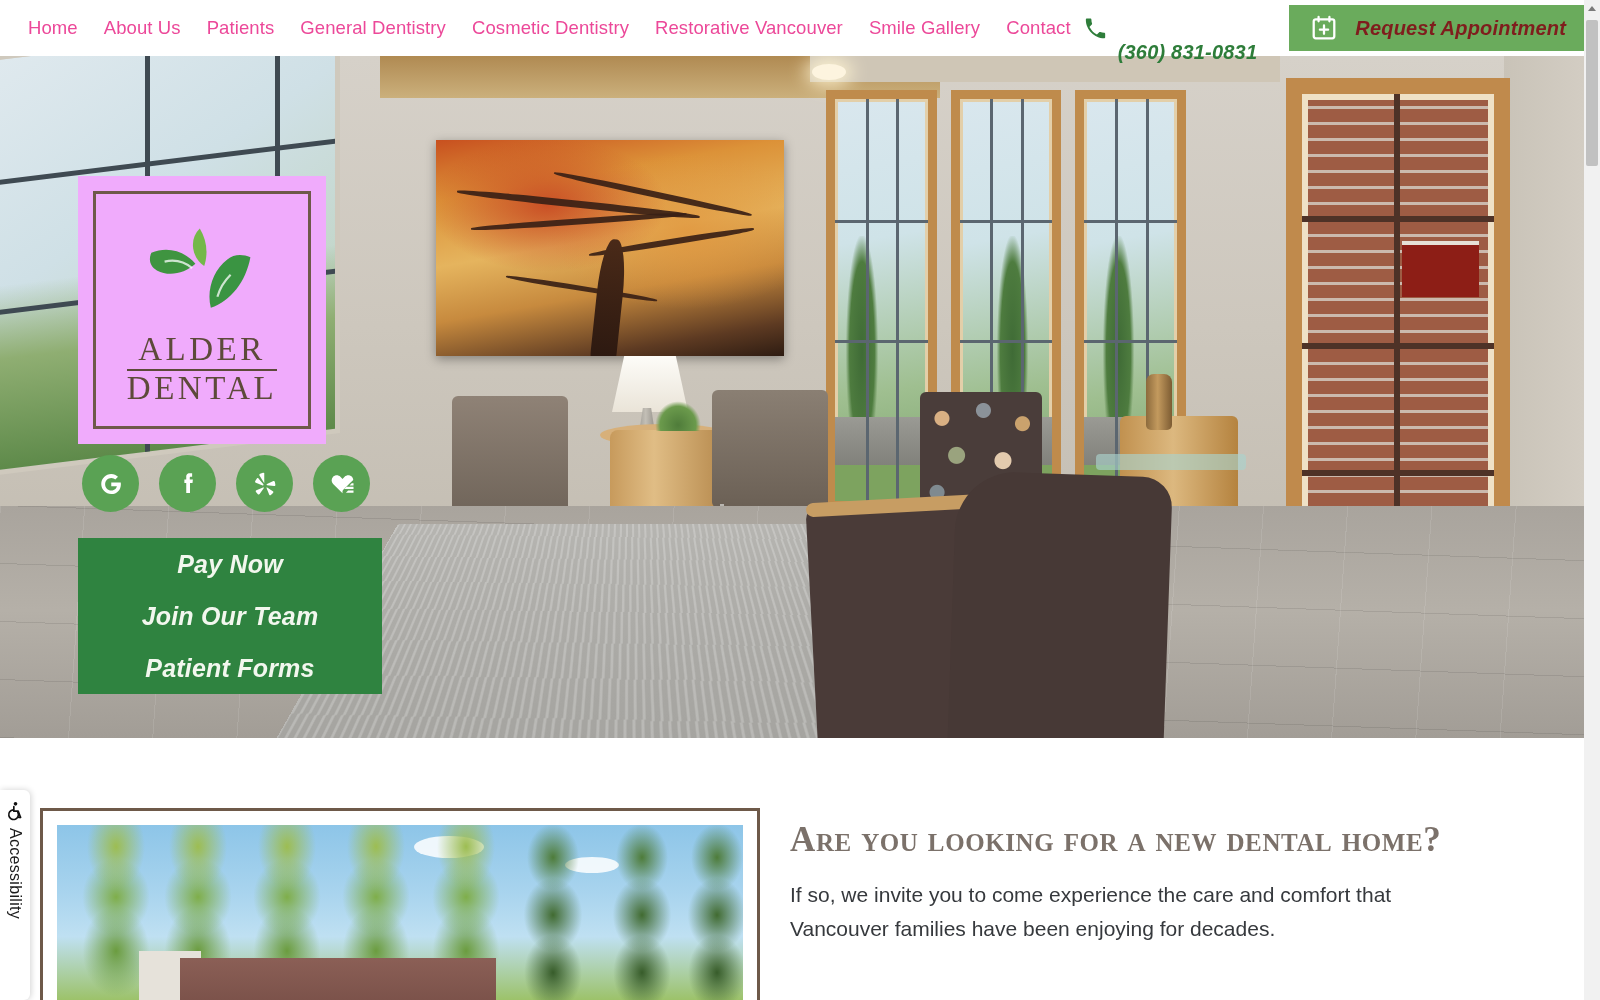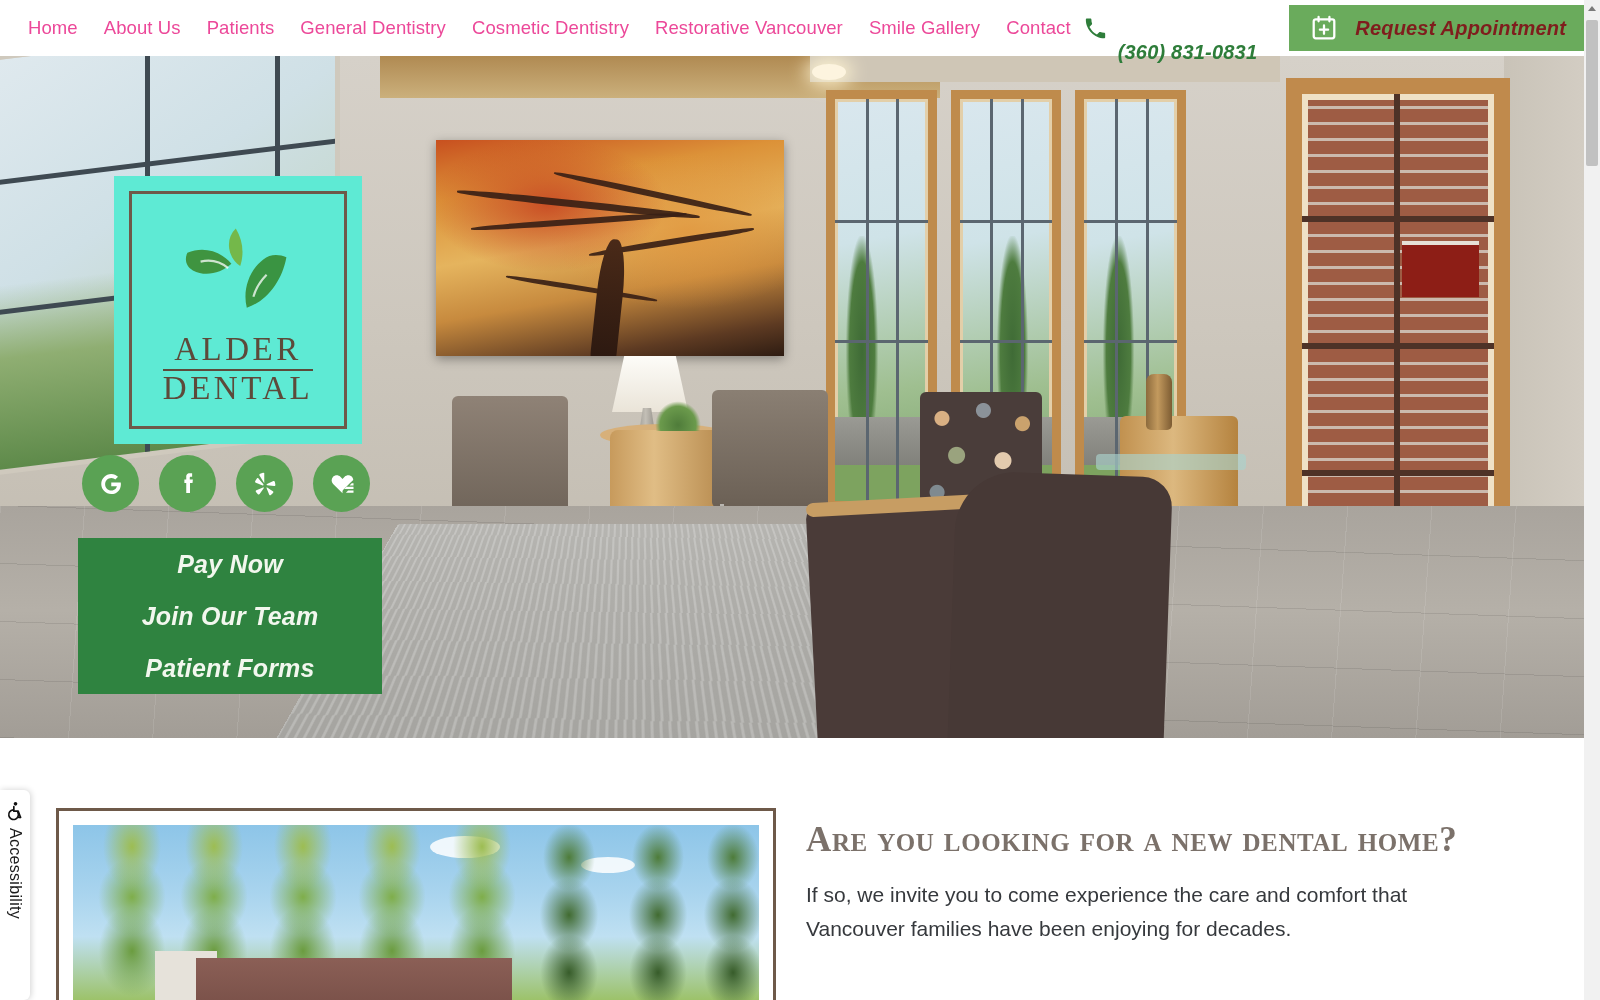--- a/index.html
+++ b/index.html
@@ -270,24 +270,23 @@
     transform:rotate(2deg);
   }
   .chair-arm {
     position:absolute; left:806px; top:442px; width:202px; height:14px;
     background:#c79d63; border-radius:8px; transform:rotate(-3deg);
   }
 
   
   .logo-card {
     position:absolute; left:78px; top:120px; width:248px; height:268px;
-    background:#5eead4; z-index:12;
+    background:#f0abfc; z-index:12;
     display:flex; align-items:center; justify-content:center;
     cursor:pointer;
-    margin-left:36px;
   }
   .logo-inner {
     width:218px; height:238px; border:3px solid #6e5949;
     display:flex; flex-direction:column; align-items:center; justify-content:center;
     padding-top:6px;
   }
   .leaves { width:132px; height:112px; display:block; }
   .logo-word {
     font-family:"Liberation Serif", serif; color:#5d4a3a;
     font-size:33px; letter-spacing:3.5px; line-height:1.02; text-align:center;
@@ -312,21 +311,21 @@
     width:304px; height:52px; background:#2f8340; margin-bottom:0;
     display:flex; align-items:center; justify-content:center; cursor:pointer;
   }
   .cta span {
     color:#f2f7ee; font-size:25px; font-weight:bold; font-style:italic;
     letter-spacing:.2px;
   }
 
   
   .content {
-    position:absolute; top:738px; left:16px; width:1584px; height:262px;
+    position:absolute; top:738px; left:0; width:1584px; height:262px;
     background:#ffffff;
   }
   .photo-card {
     position:absolute; left:40px; top:70px; width:720px; height:200px;
     border:3px solid #6e5949; background:#fff; padding:14px 14px 0 14px;
   }
   .photo-inner {
     width:100%; height:100%; overflow:hidden; position:relative;
     background:linear-gradient(180deg,#8dc5e8 0%,#a9d4ee 38%,#bfe0f2 62%,#9ac05f 100%);
   }

